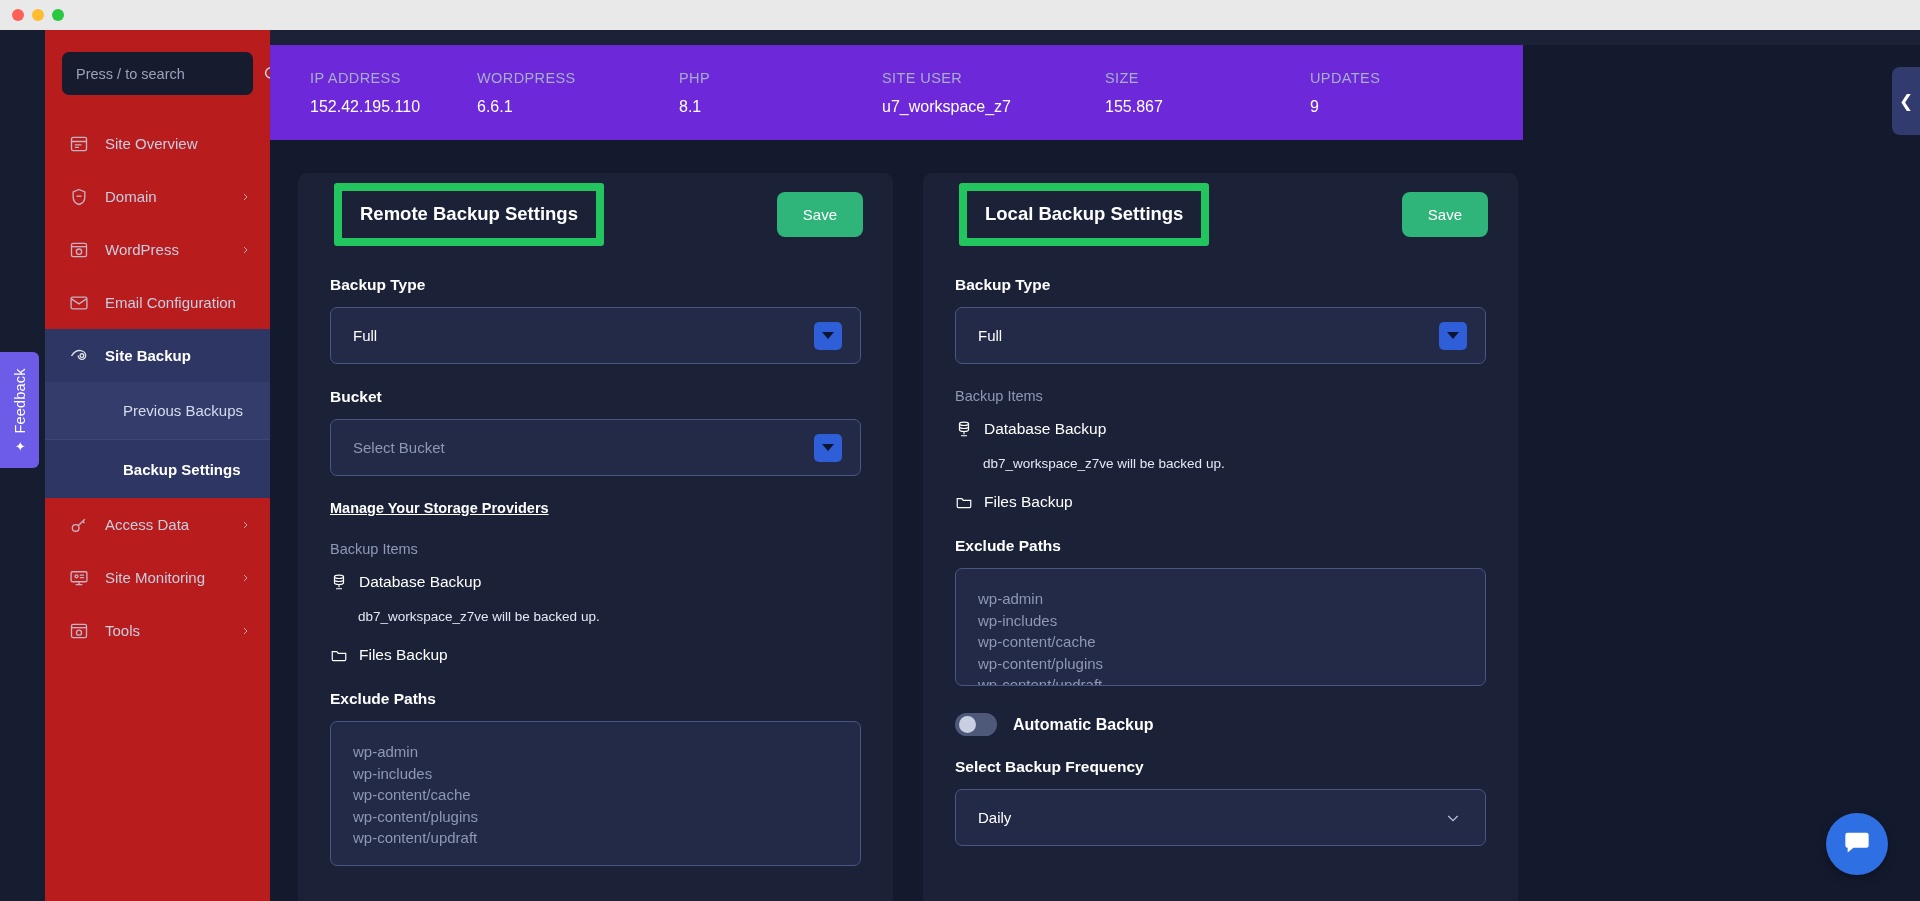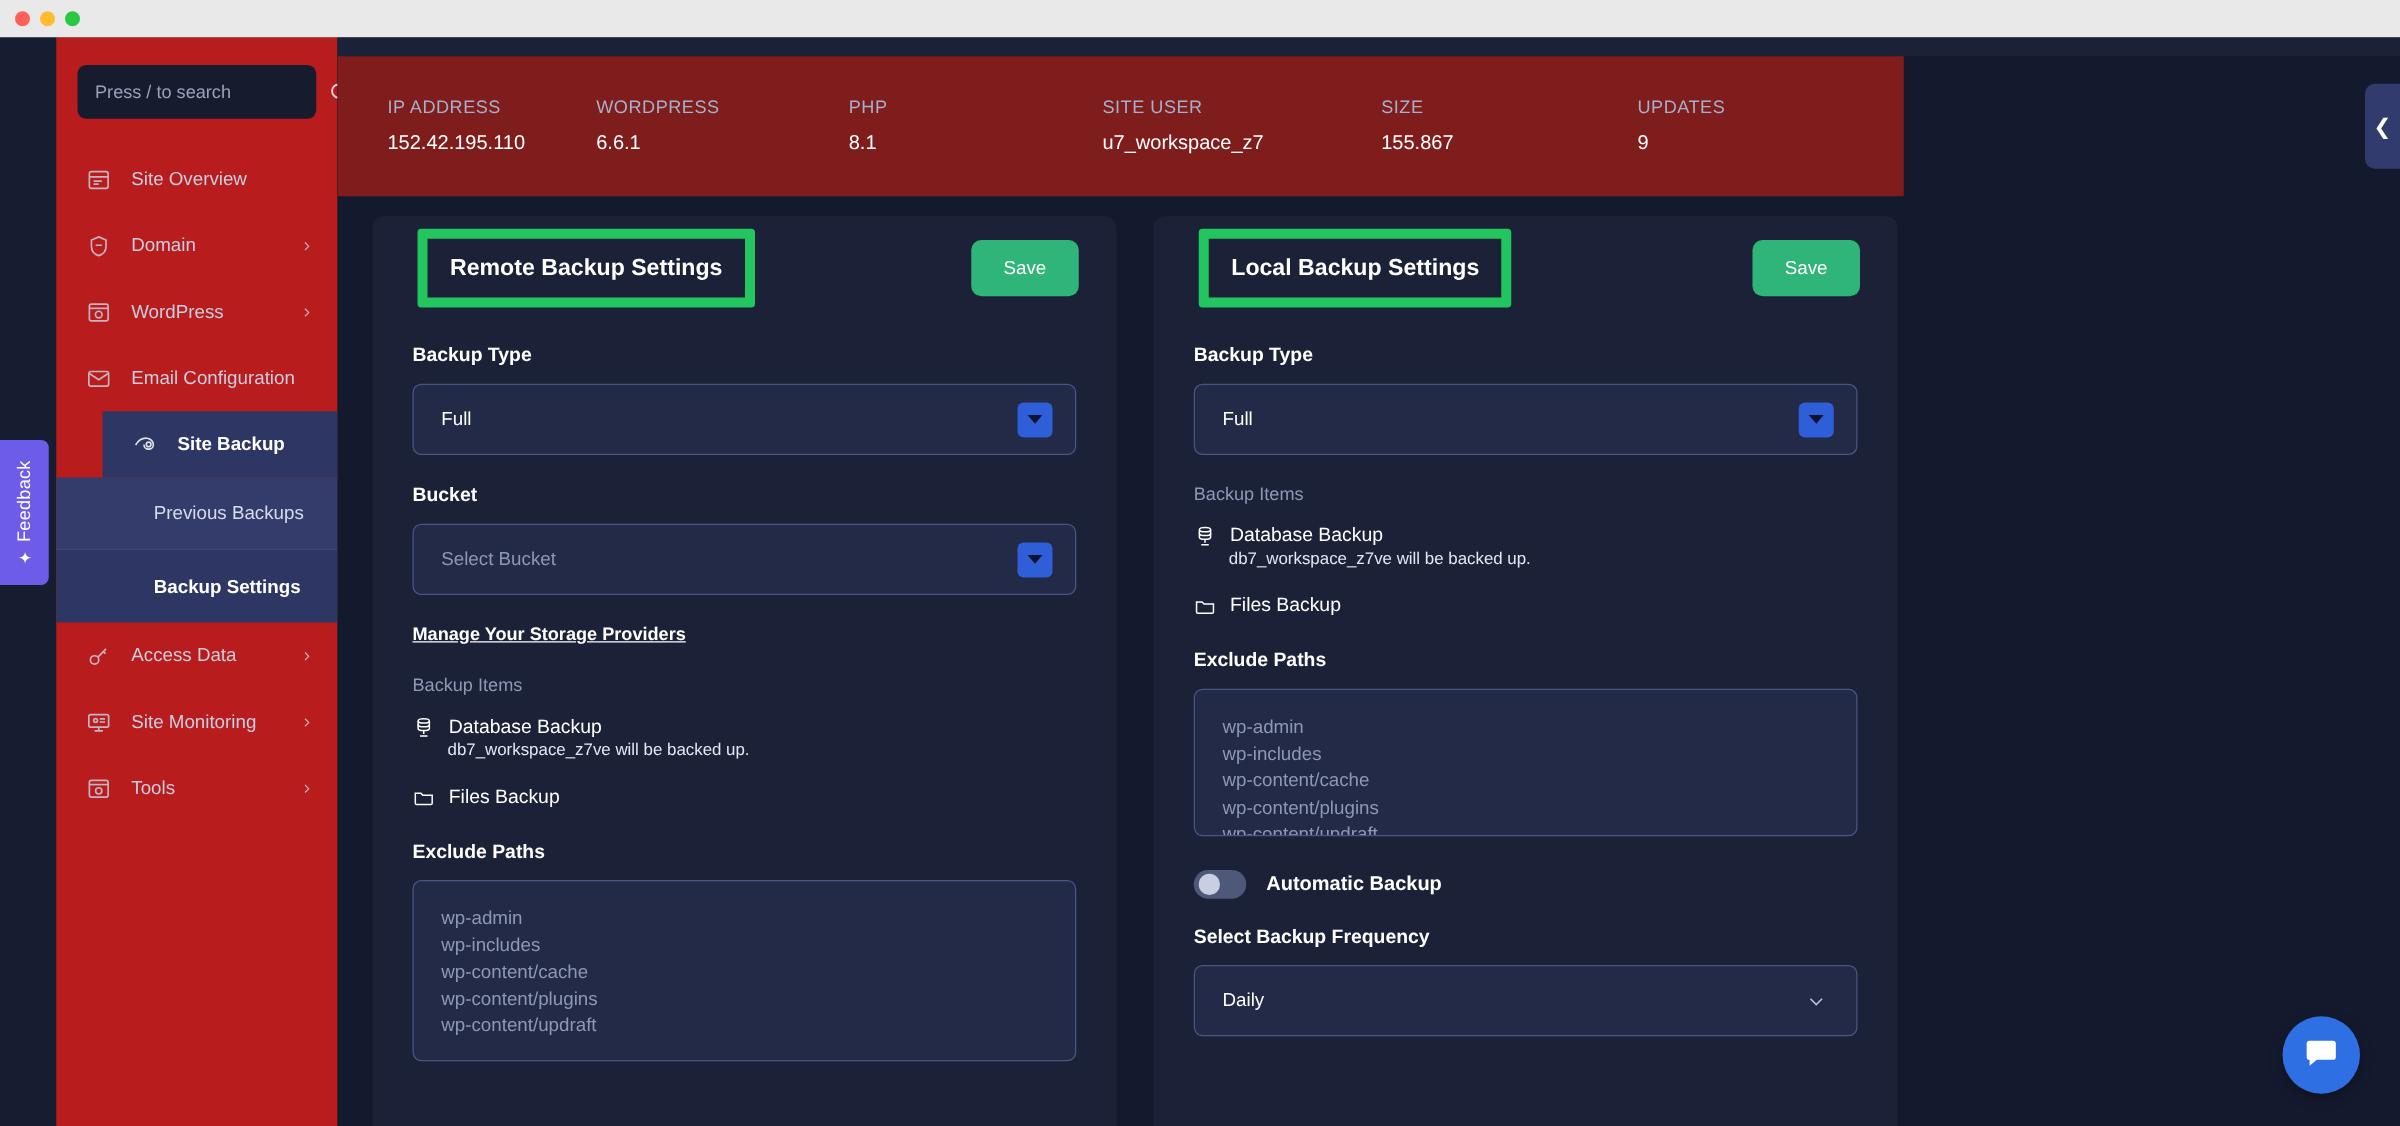--- a/index.html
+++ b/index.html
@@ -61,43 +61,43 @@
   .nav { margin-top: 22px; }
   .nav-item {
     display: flex; align-items: center; height: 53px;
     padding: 0 20px 0 24px; color: #c7cee0; font-size: 15px;
     cursor: pointer; position: relative;
   }
   .nav-item .ic { width: 20px; height: 20px; flex: 0 0 20px; margin-right: 16px; opacity: .85; }
   .nav-item .ic svg { display: block; }
   .nav-item .lbl { flex: 1; white-space: nowrap; }
   .nav-item .chev { width: 9px; height: 14px; opacity: .85; }
-  .nav-item.active { background: #2e3763; color: #ffffff; font-weight: bold; margin-left: 37px; }
+  .nav-item.active { background: #2e3763; color: #ffffff; font-weight: bold; }
   .subnav-item {
     display: flex; align-items: center; height: 58px;
     padding-left: 78px; background: #333c6b; color: #d7dcec; font-size: 15px;
     cursor: pointer;
   }
   .subnav-item.sel { background: #2e3763; color: #fff; font-weight: bold; }
   .subnav-item.sep { border-bottom: 1px solid #3d4777; }
 
   
   .main {
     position: absolute; top: 30px; left: 270px; width: 1650px; height: 871px;
     background: #141a2e; overflow: hidden;
   }
 
   .topbar-strip {
     position: absolute; top: 0; left: 0; width: 1650px; height: 15px;
     background: #1b2238;
   }
 
   .info-bar {
-    position: absolute; top: 15px; left: 0; width: 1253px; height: 112px;
-    background: #7f1d1d;
+    position: absolute; top: 15px; left: 0; width: 1253px; height: 95px;
+    background: #6d28d9;
     display: flex; align-items: center;
   }
   .info-cell { padding-left: 0; }
   .info-label { color: #a7afca; font-size: 14.5px; letter-spacing: .4px; }
   .info-value { color: #ffffff; font-size: 16px; margin-top: 12px; }
 
   .collapse-btn {
     position: absolute; top: 37px; right: 0; width: 28px; height: 68px;
     background: #323b6e; border-top-left-radius: 8px; border-bottom-left-radius: 8px;
     display: flex; align-items: center; justify-content: center;
@@ -153,21 +153,21 @@
   .storage-link {
     display: inline-block; margin-top: 24px; color: #ffffff; font-size: 14.5px;
     font-weight: bold; text-decoration: underline; cursor: pointer;
   }
   .items-label { color: #8f98b4; font-size: 14.5px; margin-top: 24px; }
   .item-row {
     display: flex; align-items: center; gap: 11px; margin-top: 16px;
     color: #ffffff; font-size: 15.5px;
   }
   .item-row .ic { width: 18px; height: 18px; flex: 0 0 18px; }
-  .item-note { color: #e4e8f3; font-size: 13.5px; margin: 1px 0 0 28px; }
+  .item-note { color: #e4e8f3; font-size: 13.5px; margin: 18px 0 0 28px; }
   .exclude-label { color: #ffffff; font-size: 15.5px; font-weight: bold; margin-top: 26px; }
   .exclude-box {
     margin-top: 13px; background: #222a47; border: 1px solid #4b5584;
     border-radius: 7px; padding: 19px 22px; color: #8e97b3; font-size: 15px;
     line-height: 21.5px; overflow: hidden;
   }
   .exclude-box div { white-space: nowrap; }
 
   .toggle-row { display: flex; align-items: center; gap: 16px; margin-top: 27px; font-weight: bold; }
   .toggle {

